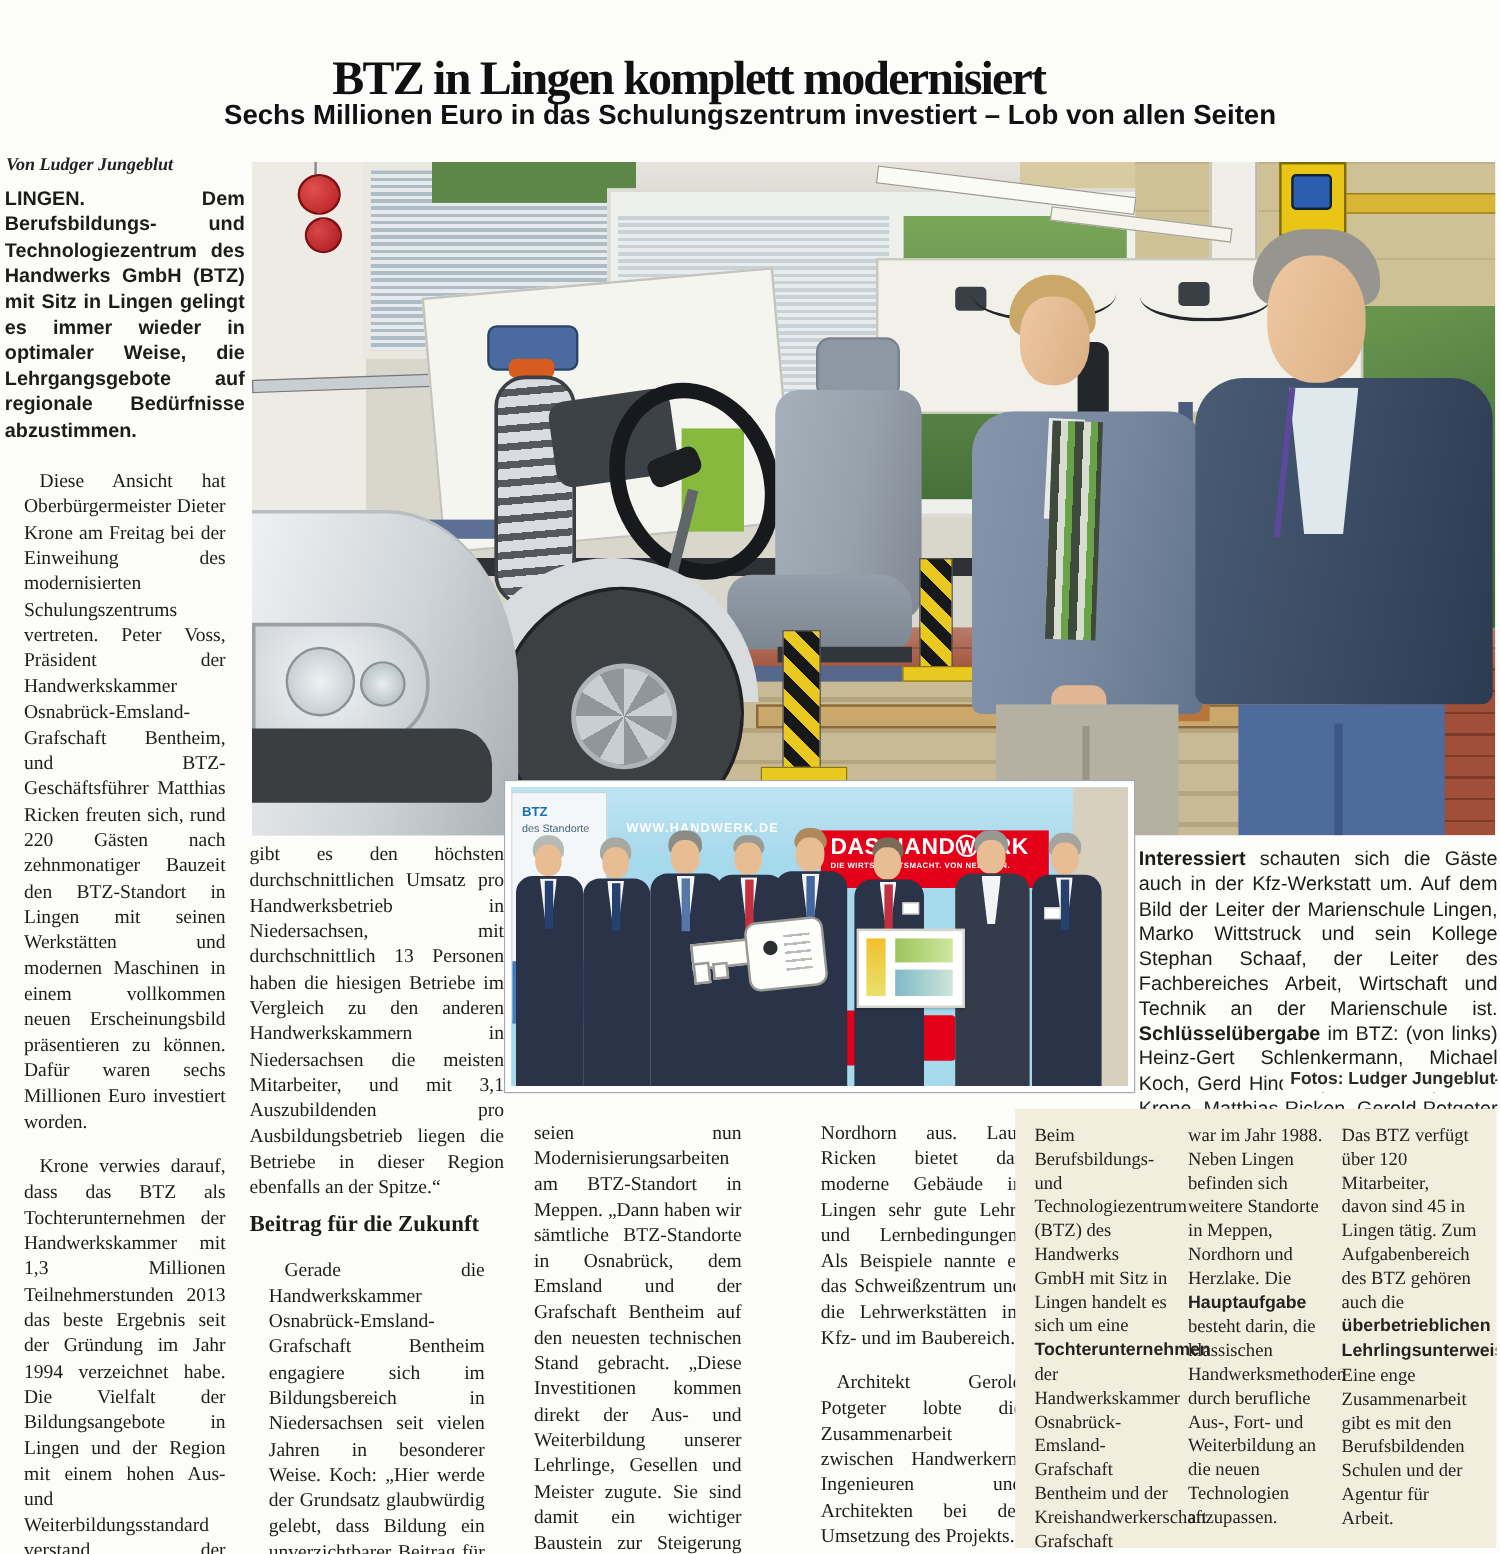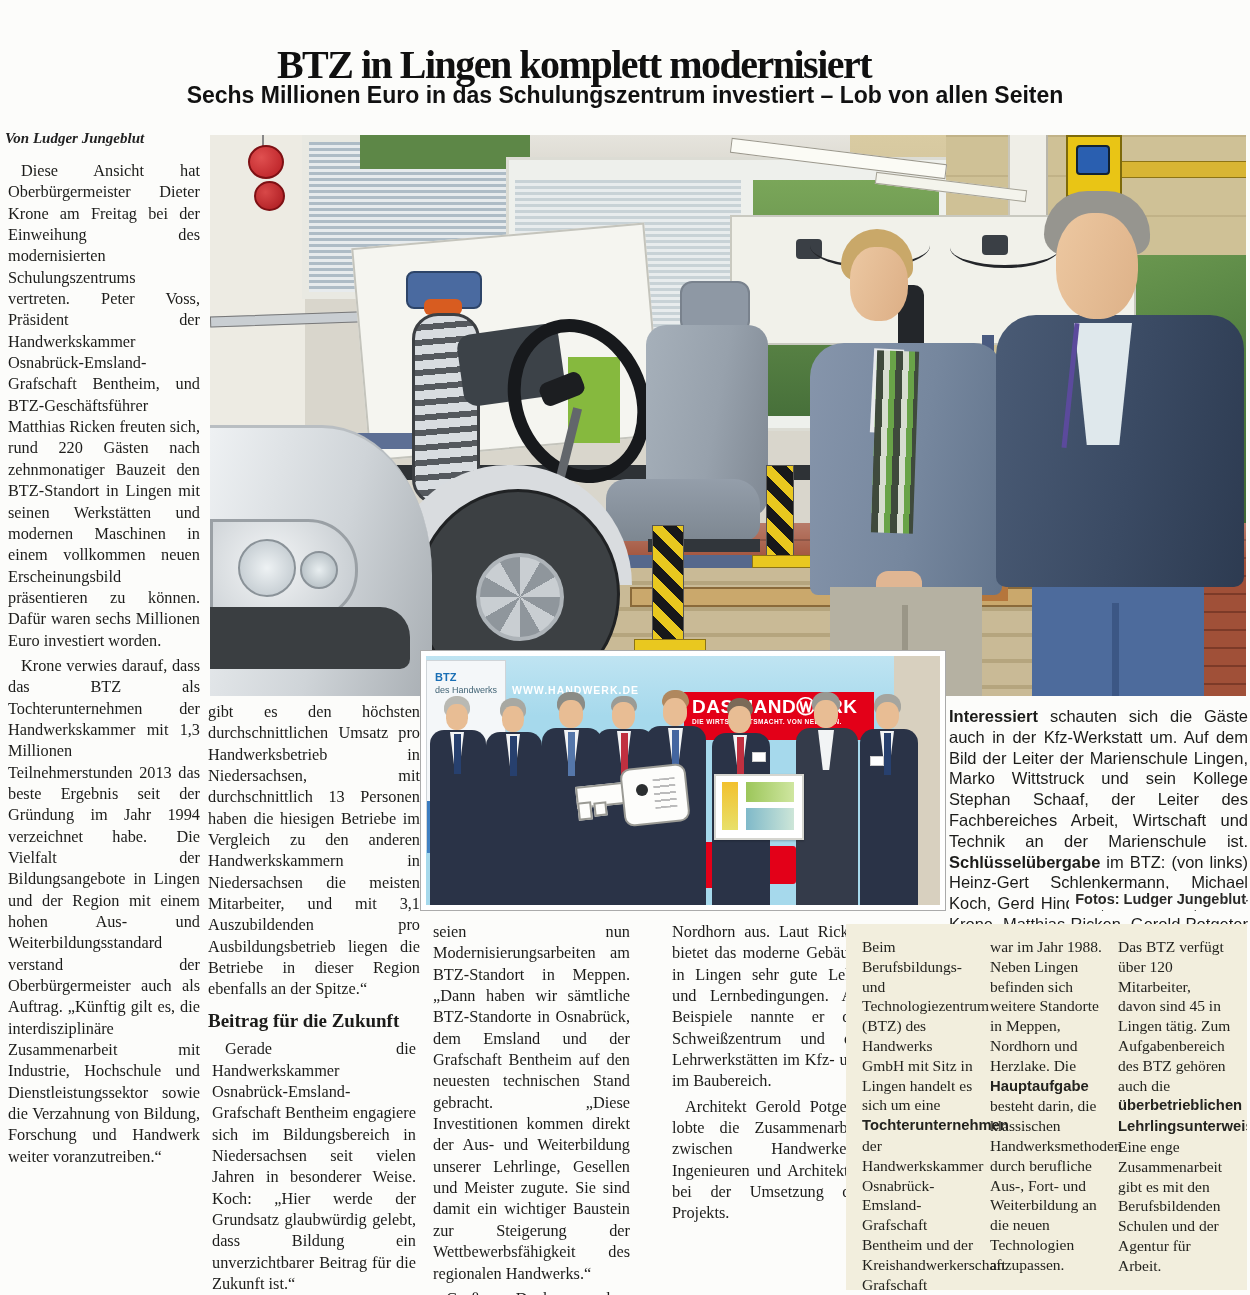--- a/index.html
+++ b/index.html
@@ -11,21 +11,21 @@
     letter-spacing:-1.5px;color:#101010;padding-left:20px;}
   .subheadline{position:absolute;left:0;top:82px;width:1250px;text-align:center;
     font-family:"Liberation Sans",sans-serif;font-weight:700;font-size:23px;color:#111;}
   .byline{position:absolute;left:5px;top:130px;font-style:italic;font-weight:700;
     font-size:15px;color:#222;}
   
   .tcol{position:absolute;font-size:16.3px;line-height:21.35px;text-align:justify;
     hyphens:auto;-webkit-hyphens:auto;overflow:hidden;}
   .lead{font-family:"Liberation Sans",sans-serif;font-weight:700;font-size:16.5px;
     line-height:21.4px;margin:0 0 20px 0;}
-  .para{margin:4px;text-indent:13px;}
+  .para{margin:16px;text-indent:13px;}
   .paras-cont p:first-child{text-indent:0;}
   .subhead2{font-weight:700;font-size:19px;margin:10px 0 7px 0;text-indent:0;text-align:left;}
   .contpara{margin:0;text-indent:0;}
   
   .caption{position:absolute;left:949px;top:706px;width:299px;height:204px;
     font-family:"Liberation Sans",sans-serif;font-size:16.5px;line-height:20.8px;
     text-align:justify;color:#1b1b19;}
   .caption .seg-b{font-weight:700;}
   .credit{position:absolute;right:2px;bottom:0;font-family:"Liberation Sans",sans-serif;
     font-size:14.5px;font-weight:600;color:#2a2a28;background:#fcfcfa;padding-left:6px;}
@@ -142,21 +142,21 @@
   
   .photo-inset{position:absolute;left:421px;top:651px;width:514px;height:249px;
     border:5px solid #ffffff;box-shadow:0 0 0 1px #aaa;background:#a6d9ec;overflow:hidden;}
   .i-backtop{left:0;top:0;width:514px;height:60px;background:linear-gradient(#bfe4f2,#a6d9ec);}
   .i-wallR{left:468px;top:0;width:46px;height:249px;background:#d8d0bf;}
   .i-rollup{left:0;top:4px;width:78px;height:188px;background:#f4f7f9;border:1px solid #cfd4d8;}
   .i-rollup-stripe{left:0;top:140px;width:78px;height:52px;background:linear-gradient(100deg,#3a7bbf,#7db4dd);}
   .i-rollup-text{left:8px;top:10px;font-family:"Liberation Sans",sans-serif;font-size:11px;
     font-weight:700;color:#1a6fb5;line-height:13px;}
   .i-rollup-text small{display:block;font-size:9px;font-weight:400;color:#467;}
-  .i-url{left:86px;top:28px;font-family:"Liberation Sans",sans-serif;font-size:10.5px;
+  .i-url{left:96px;top:28px;font-family:"Liberation Sans",sans-serif;font-size:10.5px;
     font-weight:700;color:#ffffff;letter-spacing:1px;}
   .i-banner{left:258px;top:36px;width:190px;height:48px;background:#e30018;color:#fff;
     font-family:"Liberation Sans",sans-serif;padding:4px 8px;box-sizing:border-box;}
   .i-banner-main{font-size:19px;font-weight:700;letter-spacing:.5px;line-height:22px;white-space:nowrap;}
   .i-banner-sub{font-size:6.5px;font-weight:700;letter-spacing:.4px;}
   .i-redblock1{left:152px;top:186px;width:150px;height:46px;background:#e30018;border-radius:3px;}
   .i-redblock2{left:310px;top:190px;width:60px;height:38px;background:#e30018;border-radius:3px;}
   .iman{position:absolute;}
   .ihair{position:absolute;border-radius:12px 12px 6px 6px;}
   .iface{position:absolute;background:#e8bd94;border-radius:45%;}
@@ -178,20 +178,21 @@
 </head>
 <body>
 
 <div class="page">
 
   <h1 class="headline">BTZ in Lingen komplett modernisiert</h1>
   <div class="subheadline">Sechs Millionen Euro in das Schulungszentrum investiert – Lob von allen Seiten</div>
   <div class="byline">Von Ludger Jungeblut</div>
 
   <div class="tcol" style="left:4px;top:156px;width:200px;height:1139px;">
+    <p class="lead">LINGEN. Dem Berufsbildungs- und Technologiezentrum des Handwerks GmbH (BTZ) mit Sitz in Lingen gelingt es immer wieder in optimaler Weise, die Lehrgangsgebote auf regionale Bedürfnisse abzustimmen.</p>
     <div class="paras">
         <p class="para">Diese Ansicht hat Oberbürgermeister Dieter Krone am Freitag bei der Einweihung des modernisierten Schulungszentrums vertreten. Peter Voss, Präsident der Handwerkskammer Osnabrück-Emsland-Grafschaft Bentheim, und BTZ-Geschäftsführer Matthias Ricken freuten sich, rund 220 Gästen nach zehnmonatiger Bauzeit den BTZ-Standort in Lingen mit seinen Werkstätten und modernen Maschinen in einem vollkommen neuen Erscheinungsbild präsentieren zu können. Dafür waren sechs Millionen Euro investiert worden.</p>
         <p class="para">Krone verwies darauf, dass das BTZ als Tochterunternehmen der Handwerkskammer mit 1,3 Millionen Teilnehmerstunden 2013 das beste Ergebnis seit der Gründung im Jahr 1994 verzeichnet habe. Die Vielfalt der Bildungsangebote in Lingen und der Region mit einem hohen Aus- und Weiterbildungsstandard verstand der Oberbürgermeister auch als Auftrag. „Künftig gilt es, die interdisziplinäre Zusammenarbeit mit Industrie, Hochschule und Dienstleistungssektor sowie die Verzahnung von Bildung, Forschung und Handwerk weiter voranzutreiben.“</p>
       </div>
   </div>
 
   <div class="tcol" style="left:208px;top:701px;width:212px;height:594px;">
     <p class="contpara">gibt es den höchsten durchschnittlichen Umsatz pro Handwerksbetrieb in Niedersachsen, mit durchschnittlich 13 Personen haben die hiesigen Betriebe im Vergleich zu den anderen Handwerkskammern in Niedersachsen die meisten Mitarbeiter, und mit 3,1 Auszubildenden pro Ausbildungsbetrieb liegen die Betriebe in dieser Region ebenfalls an der Spitze.“</p>
     <div class="subhead2">Beitrag für die Zukunft</div>
     <div class="paras">
@@ -305,21 +306,21 @@
     <div class="abs i-url">WWW.HANDWERK.DE</div>
     <div class="abs i-banner">
       <div class="i-banner-main">DAS HANDⓌERK</div>
       <div class="i-banner-sub">DIE WIRTSCHAFTSMACHT. VON NEBENAN.</div>
     </div>
     <div class="abs i-redblock1"></div>
     <div class="abs i-redblock2"></div>
     <div class="abs i-rollup">
       <div class="abs i-rollup-text">
         <span>BTZ</span>
-        <small>des Handwerks</small>
+        <small>des Standorte</small>
       </div>
       <div class="abs i-rollup-stripe"></div>
     </div>
 
     <div class="iman">
       <div class="ihair" style="left:18px;top:40px;width:26px;height:20px;background:#b9b9b3;"></div>
       <div class="iface" style="left:20px;top:48px;width:22px;height:26px;"></div>
       <div class="ibody" style="left:4px;top:74px;width:56px;height:175px;"></div>
       <div class="ishirt" style="left:24px;top:76px;width:14px;height:34px;"></div>
       <div class="itie" style="left:28px;top:78px;height:40px;background:#27406e;"></div>

